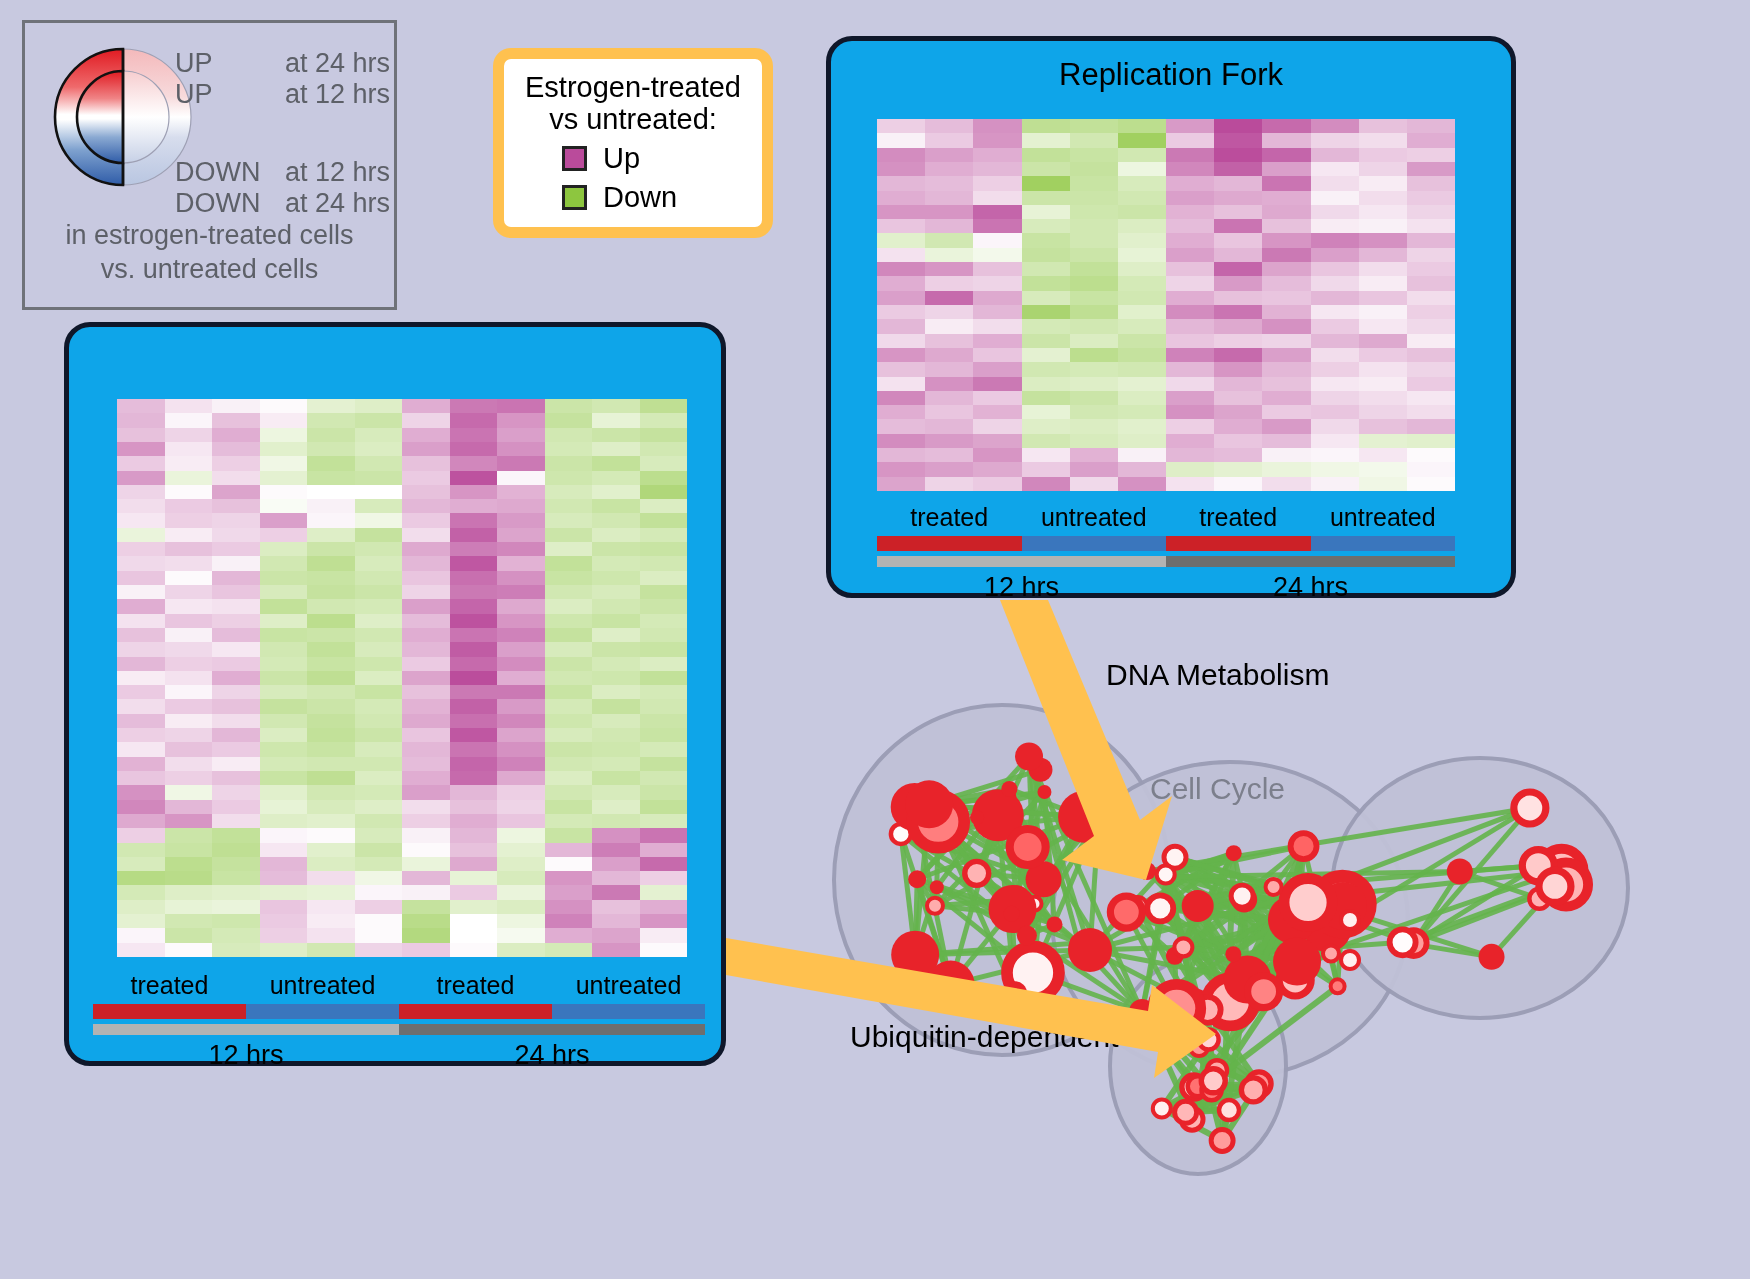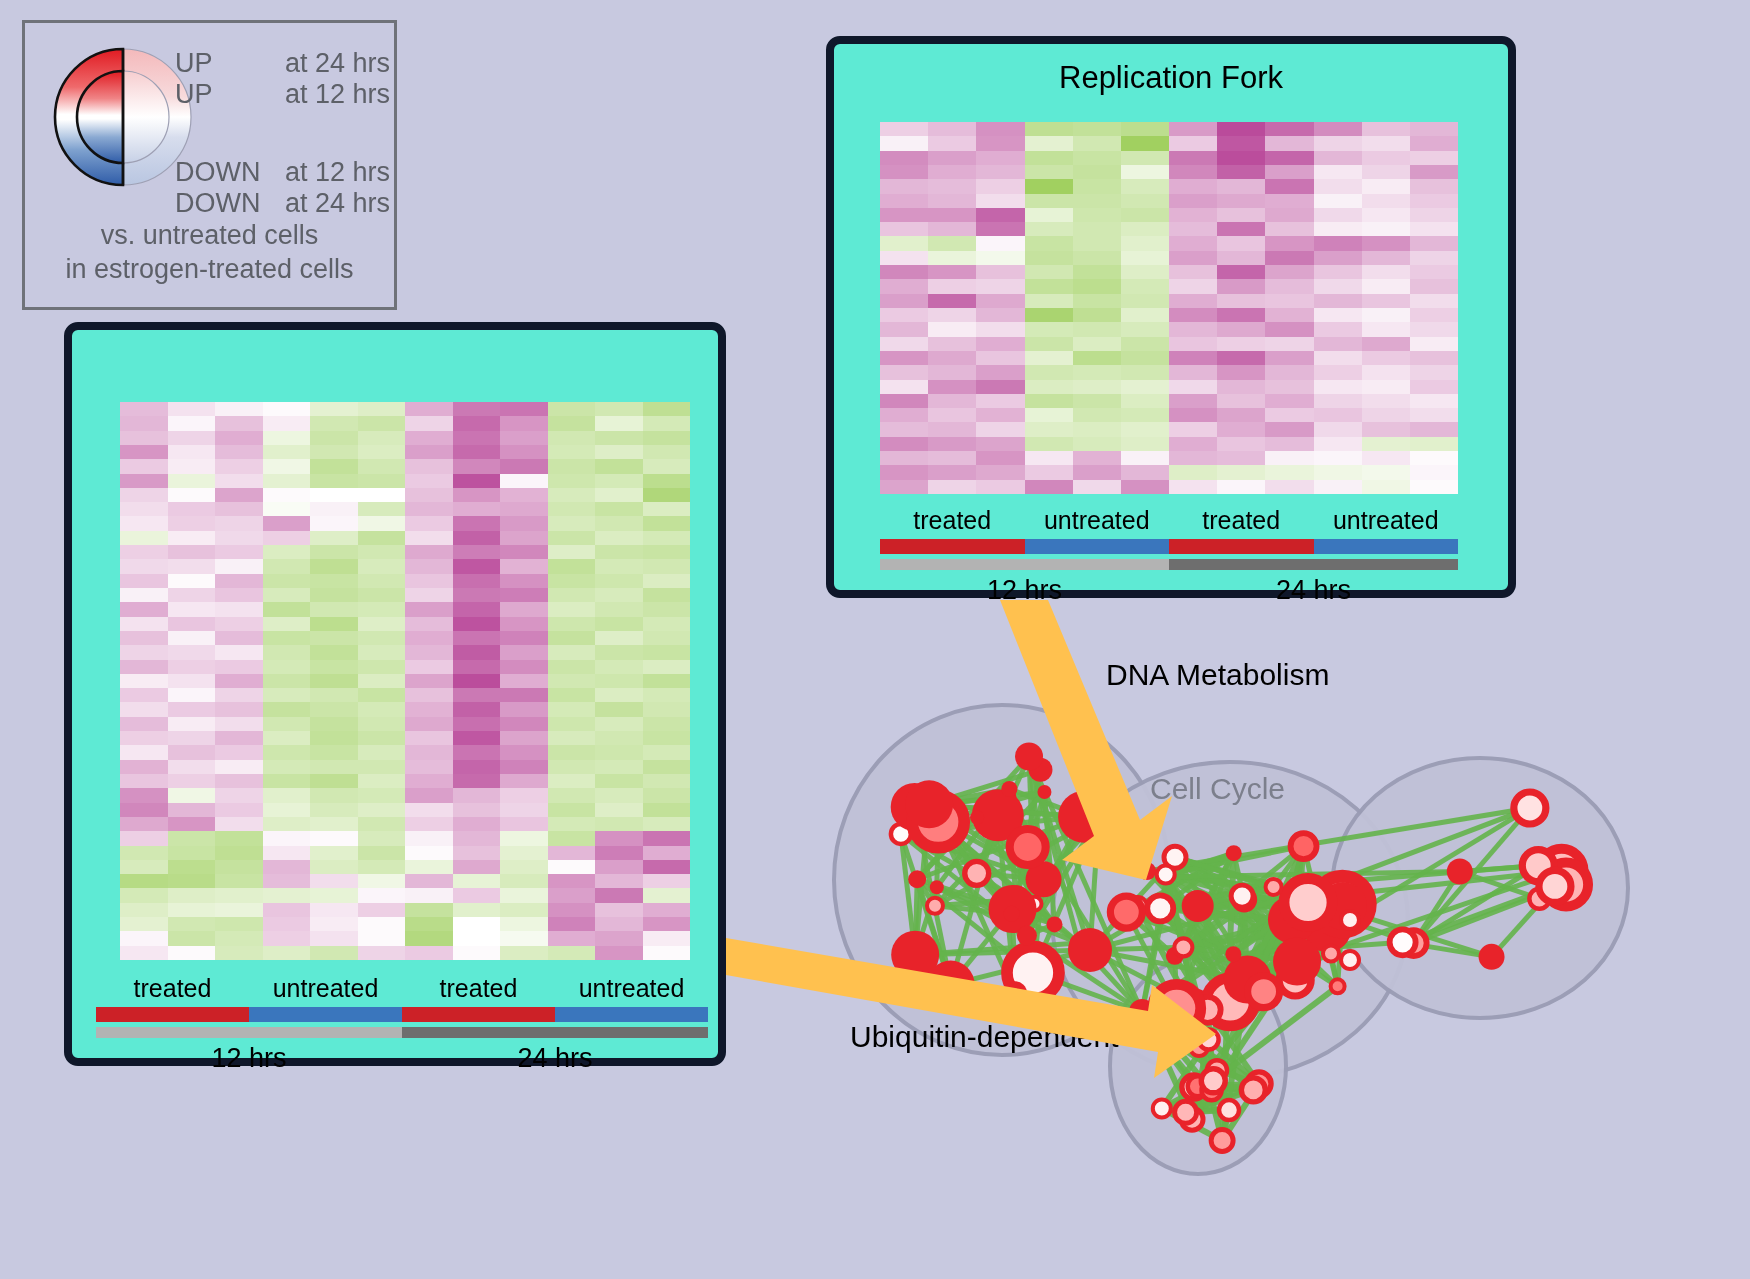--- a/index.html
+++ b/index.html
@@ -41,21 +41,21 @@
   }
   #uplegend .lg-item{display:flex;align-items:center;justify-content:flex-start;
     margin-left:58px;margin-top:6px;gap:16px;}
   .sw{width:25px;height:25px;border:3px solid #222;box-sizing:border-box;}
   .sw.up{background:#ba4b9b;}
   .sw.down{background:#8dc63f;}
   #uplegend .lg-label{font-size:29px;color:#000;}
 
   
   .panel{
-    position:absolute;background:#5eead4;border:8px solid #0f172a;border-radius:14px;
+    position:absolute;background:#0ea5e9;border:5px solid #0f172a;border-radius:26px;
     box-sizing:border-box;
   }
   .panel .p-title{text-align:center;font-size:31px;color:#000;font-weight:400;}
   .hm{display:grid;width:100%;}
   .hm .cell{width:100%;}
   .axis-names{display:flex;width:100%;}
   .axis-names span{flex:1 1 0;text-align:center;font-size:25px;color:#000;}
   .bar{display:flex;width:100%;}
   .bar .seg{height:15px;}
   .bar.tb .seg{height:11px;}
@@ -155,25 +155,39 @@
         <span class="dir">DOWN</span>
         <span class="tm">at 12 hrs</span>
       </div>
       <div class="key-row r4">
         <span class="dir">DOWN</span>
         <span class="tm">at 24 hrs</span>
       </div>
     </div>
 
     <div class="key-foot">
+      <div>in estrogen-treated cells</div>
       <div>vs. untreated cells</div>
-      <div>in estrogen-treated cells</div>
     </div>
   </div>
 
+  <div id="uplegend">
+    <div class="lg-title">
+      <div>Estrogen-treated</div>
+      <div>vs untreated:</div>
+    </div>
+    <div class="lg-item">
+      <span class="sw up"></span>
+      <span class="lg-label">Up</span>
+    </div>
+    <div class="lg-item">
+      <span class="sw down"></span>
+      <span class="lg-label">Down</span>
+    </div>
+  </div>
 
   <div class="panel" id="panel-rf">
     <div class="p-title">Replication Fork</div>
     <div class="hm-wrap">
       <div class="hm" id="hm-rf" style="grid-template-columns: repeat(12, 1fr); grid-template-rows: repeat(26, 1fr);">
           <div class="cell" style="background: rgb(237, 207, 228);"></div>
           <div class="cell" style="background: rgb(229, 188, 218);"></div>
           <div class="cell" style="background: rgb(213, 145, 194);"></div>
           <div class="cell" style="background: rgb(191, 223, 147);"></div>
           <div class="cell" style="background: rgb(194, 225, 153);"></div>

